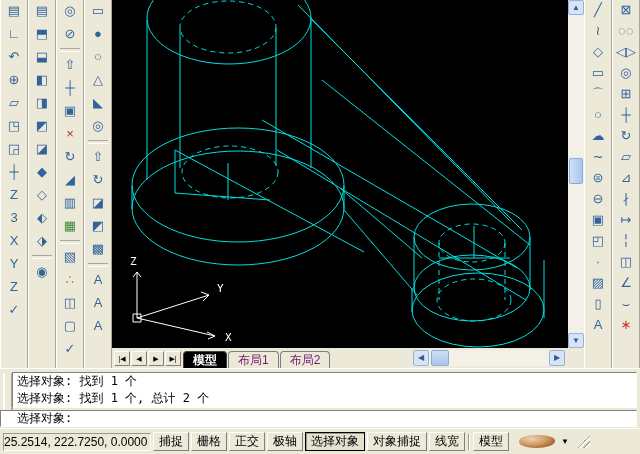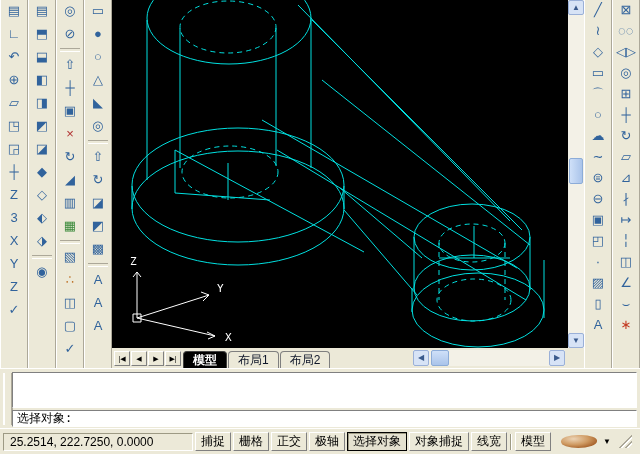--- a/index.html
+++ b/index.html
@@ -22,36 +22,36 @@
   .vscroll{position:absolute;left:568px;top:0;width:16px;height:348px;background:#f3f1e7;}
   .vs-btn{position:absolute;left:0;width:16px;height:15px;background:#d7e3f6;border:1px solid #9ab0d8;border-radius:2px;color:#3a5a8c;font-size:8px;text-align:center;line-height:13px;box-sizing:border-box;}
   .vs-up{top:0;}
   .vs-down{bottom:0;}
   .vs-thumb{position:absolute;left:1px;top:158px;width:14px;height:26px;background:linear-gradient(90deg,#cfe0f8,#aac4ea);border:1px solid #8cacd8;border-radius:2px;box-sizing:border-box;}
 
   
   .tabbar{position:absolute;left:112px;top:348px;width:456px;height:20px;background:#ece9d8;display:flex;align-items:flex-end;}
   .tabnav{display:flex;align-items:center;height:100%;padding:0 2px;gap:1px;}
   .nav-btn{width:16px;height:15px;background:#ece9d8;border:1px solid;border-color:#fff #808080 #808080 #fff;font-size:7px;text-align:center;line-height:13px;color:#000;box-sizing:border-box;}
-  .tab{height:17px;padding:0 9px;margin-right:1px;font-size:12px;line-height:16px;background:#ece9d8;color:#0f172a;border:1px solid #7f7f7f;border-bottom:none;border-radius:4px 4px 0 0;box-sizing:border-box;}
+  .tab{height:17px;padding:0 9px;margin-right:1px;font-size:12px;line-height:16px;background:#ece9d8;color:#701a75;border:1px solid #7f7f7f;border-bottom:none;border-radius:4px 4px 0 0;box-sizing:border-box;}
   .tab.active{background:#000;color:#fff;font-weight:bold;border-color:#404040;}
   .hscroll{position:absolute;right:3px;bottom:2px;width:152px;height:16px;display:flex;background:#f3f1e7;}
   .hs-btn{width:16px;height:16px;background:#d7e3f6;border:1px solid #9ab0d8;border-radius:2px;color:#3a5a8c;font-size:8px;text-align:center;line-height:14px;box-sizing:border-box;}
   .hs-track{flex:1;position:relative;}
   .hs-thumb{position:absolute;left:2px;top:0;width:18px;height:16px;background:linear-gradient(180deg,#cfe0f8,#aac4ea);border:1px solid #8cacd8;border-radius:2px;box-sizing:border-box;}
 
   
   .cmd{position:absolute;left:0;top:368px;width:640px;height:60px;background:#ece9d8;border-top:1px solid #fff;box-sizing:border-box;}
   .cmd-grip{position:absolute;left:3px;top:4px;width:6px;height:52px;border-left:2px solid #fff;border-right:2px solid #aca899;}
   .cmd-history{position:absolute;left:12px;top:3px;right:3px;height:36px;background:#fff;border:1px solid;border-color:#808080 #fff #fff #808080;font-family:"DejaVu Sans Mono",monospace;font-size:12px;line-height:17px;padding:0 4px;overflow:hidden;box-sizing:border-box;}
-  .cmd-prompt{position:absolute;left:12px;top:41px;right:3px;height:17px;background:#fff;border:1px solid;border-color:#808080 #fff #fff #808080;font-family:"DejaVu Sans Mono",monospace;font-size:12px;line-height:15px;padding:0 4px;box-sizing:border-box;}
+  .cmd-prompt{position:absolute;left:0;top:41px;right:3px;height:17px;background:#fff;border:1px solid;border-color:#808080 #fff #fff #808080;font-family:"DejaVu Sans Mono",monospace;font-size:12px;line-height:15px;padding:0 16px;box-sizing:border-box;}
 
   
   .status{position:absolute;left:0;top:428px;width:640px;height:26px;background:#ece9d8;border-top:1px solid #fff;display:flex;align-items:center;gap:2px;padding:0 3px;box-sizing:border-box;font-size:12px;}
-  .coords{width:190px;height:18px;line-height:17px;padding:0 6px;border:1px solid;border-color:#9d9a84 #fff #fff #9d9a84;box-sizing:border-box;white-space:nowrap;overflow:hidden;}
+  .coords{width:148px;height:18px;line-height:17px;padding:0 0;border:1px solid;border-color:#9d9a84 #fff #fff #9d9a84;box-sizing:border-box;white-space:nowrap;overflow:hidden;}
   .toggle{height:19px;line-height:17px;padding:0 5px;background:#ece9d8;border:1px solid;border-color:#fff #808080 #808080 #fff;box-sizing:border-box;white-space:nowrap;}
   .toggle.active{border:1px solid #000;box-shadow:inset 1px 1px 0 #9d9a84;background:#e4e1d0;}
   .status .tb-sep{width:0;height:16px;border-left:1px solid #9d9a84;border-right:1px solid #fff;border-top:none;border-bottom:none;margin:0 1px;}
   .swoosh{width:36px;height:13px;margin-left:8px;background:radial-gradient(ellipse at 35% 30%,#ecd3b4 0%,#cf9a62 45%,#a8632c 75%,#ece9d8 100%);border-radius:50% 45% 55% 50%;}
   .status-arrow{font-size:8px;color:#000;padding:0 4px;}
   .size-grip{width:13px;height:13px;margin-left:2px;background:
      linear-gradient(135deg,transparent 50%, #aca899 50%, #aca899 57%, #fff 57%, #fff 64%, transparent 64%,
      transparent 71%, #aca899 71%, #aca899 78%, #fff 78%, #fff 85%, transparent 85%);}
 </style>
 </head>
@@ -261,20 +261,22 @@
         <div class="hs-thumb"></div>
       </div>
       <div class="hs-btn">▶</div>
     </div>
   </div>
 
   <div class="cmd">
     <div class="cmd-grip"></div>
     <div class="cmd-history">
 
+    <div class="cmd-line"><span>选择对象: 找到 1 个</span></div>
+        <div class="cmd-line"><span>选择对象: 找到 1 个, 总计 2 个</span></div>
       </div>
     <div class="cmd-prompt">选择对象:</div>
   </div>
 
   <div class="status">
     <div class="coords">25.2514,  222.7250,  0.0000</div>
     <div style="display:flex;align-items:center;gap:2px;">
 
     <div class="toggle"><span>捕捉</span></div>
         <div class="toggle"><span>栅格</span></div>

